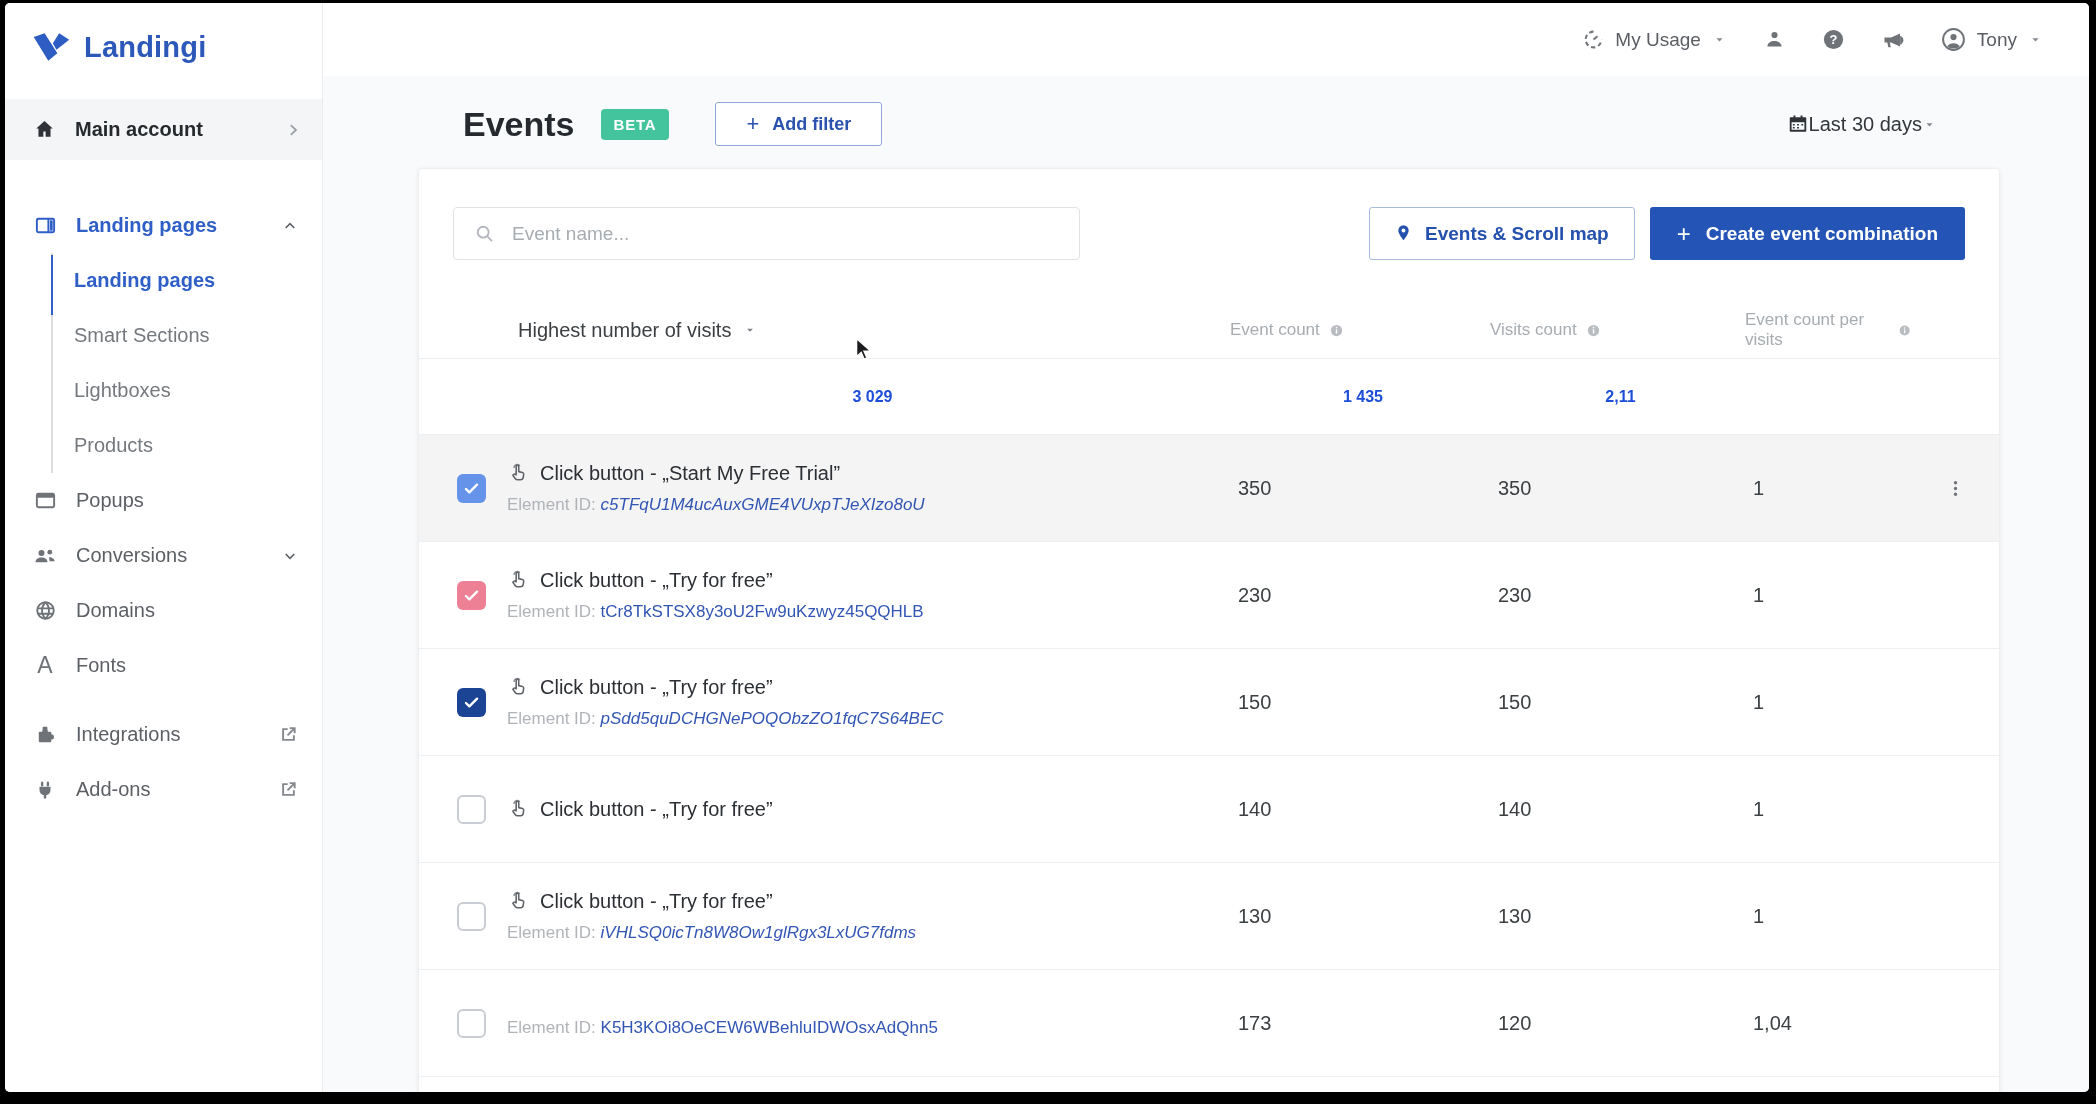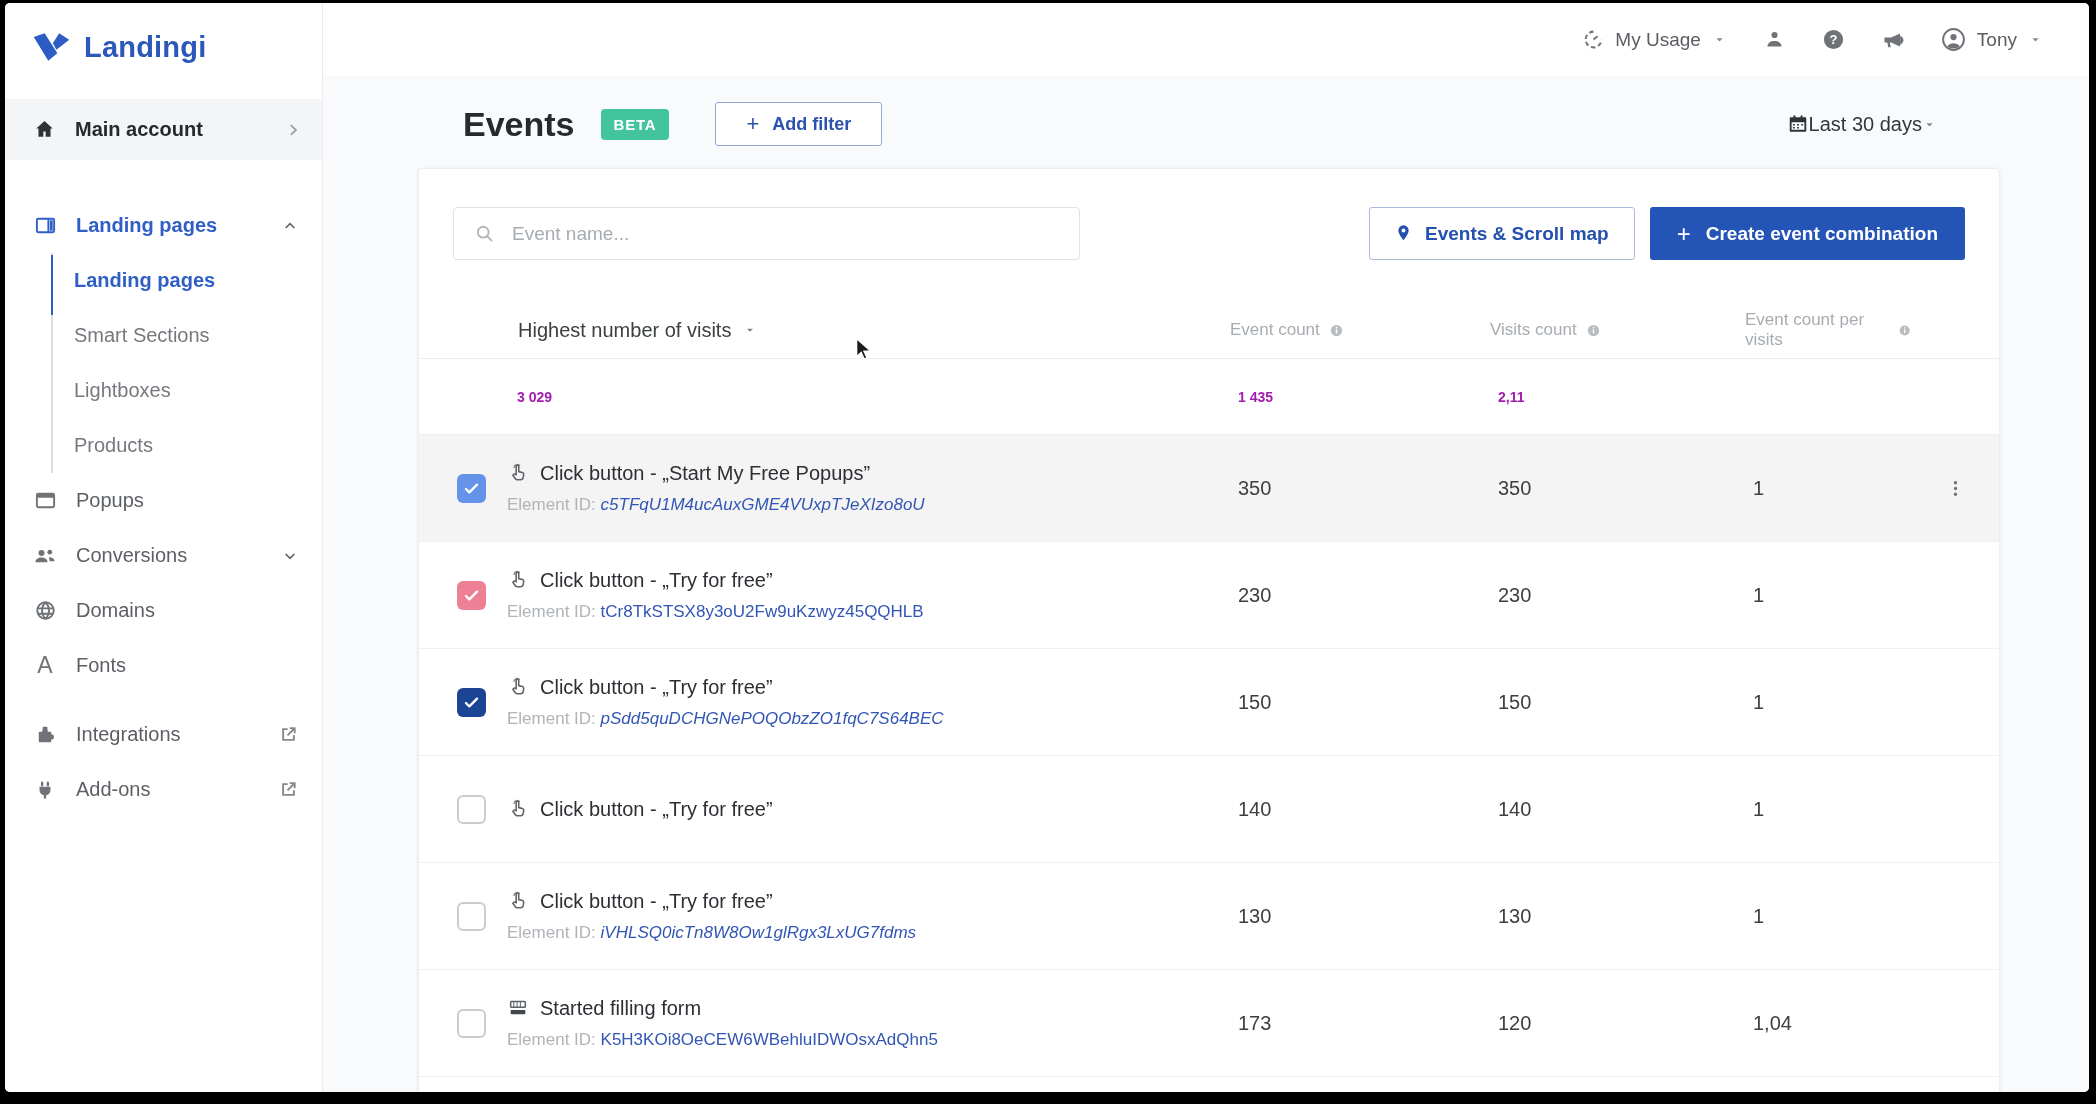--- a/index.html
+++ b/index.html
@@ -47,21 +47,21 @@
   .btn-create { margin-left:15px; height:53px; background:#2454b5; border:none; border-radius:3px; color:#fff; font-size:19px; font-weight:600; display:flex; align-items:center; gap:15px; padding:0 27px; cursor:pointer; }
   .btn-create .plus { font-size:24px; }
 
   .gridrow { display:grid; grid-template-columns:88px 721px 260px 255px 168px 88px; align-items:center; }
   .table-head { margin-top:42px; height:57px; border-bottom:1px solid #eceef0; align-items:center; }
   .sort { grid-column:1/3; padding-left:99px; display:flex; align-items:center; gap:12px; font-size:20px; color:#3c4043; cursor:pointer; }
   .col-label { display:flex; align-items:center; gap:9px; font-size:17px; color:#a7acb1; font-weight:500; padding-left:2px; }
 
   .total-row { height:76px; border-bottom:1px solid #eceef0; }
   .total-label { grid-column:2; font-size:20px; font-weight:bold; color:#26292e; }
-  .total-num { font-size:14px; font-weight:bold; color:#a21caf; padding-left:10px; }
+  .total-num { font-size:16px; font-weight:bold; color:#1d4ed8; padding-left:10px;text-align:center; }
 
   .trow { height:107px; border-bottom:1px solid #eef0f2; }
   .trow.highlight { background:#f4f4f5; }
   .checkbox { width:29px; height:29px; margin-left:38px; border:2px solid #c9ccd1; border-radius:6px; background:#fff; display:flex; align-items:center; justify-content:center; cursor:pointer; }
   .checkbox.checked { border:none; }
   .name-line { display:flex; align-items:center; gap:11px; font-size:20px; color:#2c2f33; }
   .id-line { margin-top:10px; font-size:17px; color:#b0b4b8; }
   .id-link { color:#3356b4; font-weight:500; text-decoration:none; cursor:pointer; }
   .id-link.italic { font-style:italic; }
   .cell-num { font-size:20px; color:#3c4043; padding-left:10px; }
@@ -369,21 +369,21 @@
     </div>
     <div class="cell-name">
       <div class="name-line">
         <span class="evt-icon-click">
           <svg width="22" height="22" viewBox="0 0 24 24" fill="none" stroke="#5f6368" stroke-width="1.7" stroke-linejoin="round">
                       <path d="M10 12V4.9a1.4 1.4 0 0 1 2.8 0v5.6l4 .9a1.8 1.8 0 0 1 1.4 2l-.5 3.4a3 3 0 0 1-3 2.6h-3.2a3 3 0 0 1-2.4-1.2l-2.7-3.7 1-1a1.5 1.5 0 0 1 1.9-.1l.7.6z"></path>
                       <path d="M7.6 6.4a3.6 3.6 0 0 1 6.4-2.2" opacity=".75"></path>
                     </svg>
         </span>
 
-        <span class="evt-title">Click button - „Start My Free Popups”</span>
+        <span class="evt-title">Click button - „Start My Free Trial”</span>
       </div>
       <div class="id-line">
         <span class="id-label">Element ID:</span>
         <a class="id-link italic">c5TFqU1M4ucAuxGME4VUxpTJeXIzo8oU</a>
       </div>
     </div>
     <div class="cell-num c-event">350</div>
     <div class="cell-num c-visits">350</div>
     <div class="cell-num c-per">1</div>
     <div class="cell-actions" style="visibility: visible;">
@@ -531,31 +531,20 @@
     </div>
   </div>
 
   <div class="gridrow trow">
     <div>
       <span class="checkbox">
         
       </span>
     </div>
     <div class="cell-name">
-      <div class="name-line">
-
-        <span class="evt-icon-form">
-          <svg width="22" height="22" viewBox="0 0 24 24">
-                      <rect x="4" y="5" width="16" height="6.2" rx="0.8" fill="none" stroke="#5f6368" stroke-width="1.7"></rect>
-                      <path d="M7.4 5v6.2M11 5v6.2M14.6 5v6.2" stroke="#5f6368" stroke-width="1.1"></path>
-                      <rect x="4" y="14.2" width="16" height="4.6" rx="0.8" fill="#43474c"></rect>
-                    </svg>
-        </span>
-        <span class="evt-title">Started filling form</span>
-      </div>
       <div class="id-line">
         <span class="id-label">Element ID:</span>
         <a class="id-link">K5H3KOi8OeCEW6WBehluIDWOsxAdQhn5</a>
       </div>
     </div>
     <div class="cell-num c-event">173</div>
     <div class="cell-num c-visits">120</div>
     <div class="cell-num c-per">1,04</div>
     <div class="cell-actions" style="visibility: hidden;">
       <svg width="21" height="21" viewBox="0 0 24 24" fill="#6f7377">

